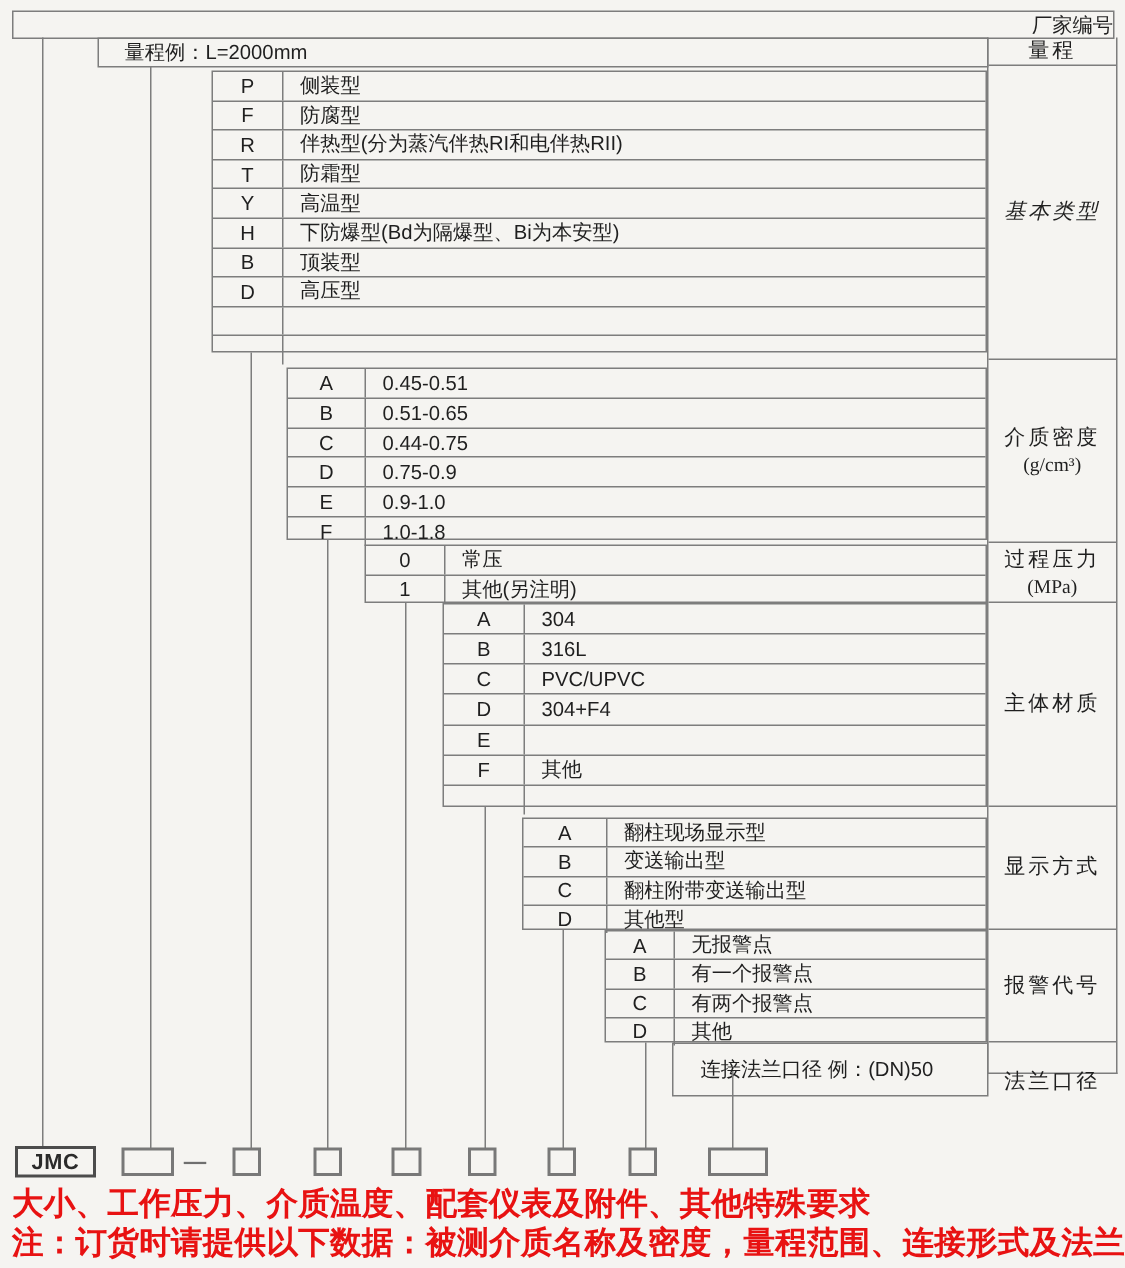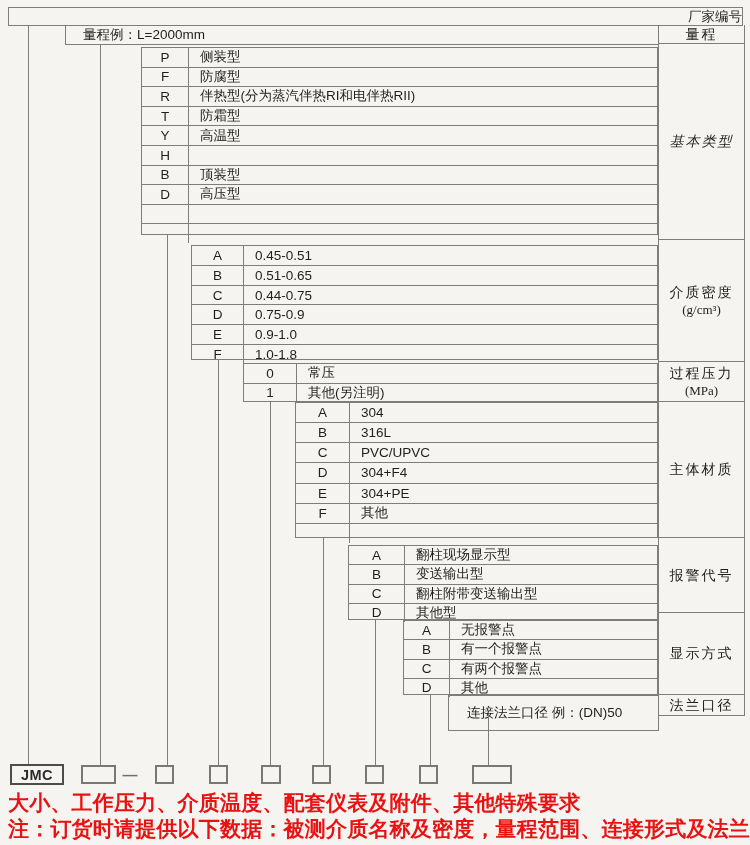--- a/index.html
+++ b/index.html
@@ -10,21 +10,21 @@
   .rowline{border-top:1px solid #7d7d7d;}
   .hrow{display:flex;align-items:center;}
   .code{flex:0 0 auto;display:flex;align-items:center;justify-content:center;
     border-right:1px solid #7d7d7d;height:100%;}
   .desc{flex:1 1 auto;padding-left:11px;display:flex;align-items:center;height:100%;white-space:nowrap;overflow:hidden;}
   .vline{position:absolute;width:1px;background:#7d7d7d;}
   .catcol{position:absolute;border:1px solid #7d7d7d;border-top:none;background:transparent;}
   .catcell{box-sizing:border-box;display:flex;flex-direction:column;align-items:center;justify-content:center;
     font-family:"Liberation Serif",serif;font-size:14px;letter-spacing:2px;color:#1f1f1f;
     border-bottom:1px solid #7d7d7d;text-align:center;line-height:17px;}
-  .catcell:last-child{border-bottom:none;}
+  .catcell:last-child{border-bottom:none;margin-top:16px;}
   .catsub{letter-spacing:0;font-size:13px;text-align:right;}
   .mbox{position:absolute;box-sizing:border-box;border:2px solid #787878;background:transparent;}
   .jmc{border:2px solid #4c4c4c;display:flex;align-items:center;justify-content:center;
     font-weight:bold;font-size:14.5px;color:#2b2b2b;letter-spacing:0.5px;}
   .dash{position:absolute;display:flex;align-items:center;justify-content:center;
     color:#6f6f6f;font-weight:bold;font-size:15px;}
   .note{position:absolute;left:8px;top:790px;width:742px;color:#e81212;
     font-weight:bold;font-size:21px;line-height:25.5px;letter-spacing:0.2px;white-space:nowrap;}
 </style>
 </head>
@@ -57,20 +57,21 @@
         <div class="hrow rowline" style="height: 18.6px;">
           <div class="code" style="width: 46px;">T</div>
           <div class="desc">防霜型</div>
         </div>
         <div class="hrow rowline" style="height: 18.6px;">
           <div class="code" style="width: 46px;">Y</div>
           <div class="desc">高温型</div>
         </div>
         <div class="hrow rowline" style="height: 18.6px;">
           <div class="code" style="width: 46px;">H</div>
+          <div class="desc">下防爆型(Bd为隔爆型、Bi为本安型)</div>
         </div>
         <div class="hrow rowline" style="height: 18.6px;">
           <div class="code" style="width: 46px;">B</div>
           <div class="desc">顶装型</div>
         </div>
         <div class="hrow rowline" style="height: 18.6px;">
           <div class="code" style="width: 46px;">D</div>
           <div class="desc">高压型</div>
         </div>
         <div class="hrow rowline" style="height: 18.6px;">
@@ -130,21 +131,20 @@
         <div class="hrow rowline" style="height: 19.1429px;">
           <div class="code" style="width: 53px;">C</div>
           <div class="desc">PVC/UPVC</div>
         </div>
         <div class="hrow rowline" style="height: 19.1429px;">
           <div class="code" style="width: 53px;">D</div>
           <div class="desc">304+F4</div>
         </div>
         <div class="hrow rowline" style="height: 19.1429px;">
           <div class="code" style="width: 53px;">E</div>
-          <div class="desc">304+PE</div>
         </div>
         <div class="hrow rowline" style="height: 19.1429px;">
           <div class="code" style="width: 53px;">F</div>
           <div class="desc">其他</div>
         </div>
         <div class="hrow rowline" style="height: 19.1429px;">
           <div class="code" style="width: 53px;"></div>
           <div class="desc"></div>
         </div>
       </div>
@@ -202,25 +202,25 @@
           <div>介质密度</div>
           <div class="catsub">(g/cm³)</div>
         </div>
         <div class="catcell" style="height: 40px;">
           <div>过程压力</div>
           <div class="catsub">(MPa)</div>
         </div>
         <div class="catcell" style="height: 136px; text-align: right;">
           <div>主体材质</div>
         </div>
+        <div class="catcell" style="height: 82px;">
+          <div>显示方式</div>
+        </div>
         <div class="catcell" style="height: 75px;">
           <div>报警代号</div>
-        </div>
-        <div class="catcell" style="height: 82px;">
-          <div>显示方式</div>
         </div>
         <div class="catcell" style="height: 20px;">
           <div>法兰口径</div>
         </div>
       </div>
     </div>
 
   <div id="lines-host">
       <div class="vline" style="left: 28px; top: 25px; height: 741px;"></div>
       <div class="vline" style="left: 100px; top: 44px; height: 722px;"></div>

